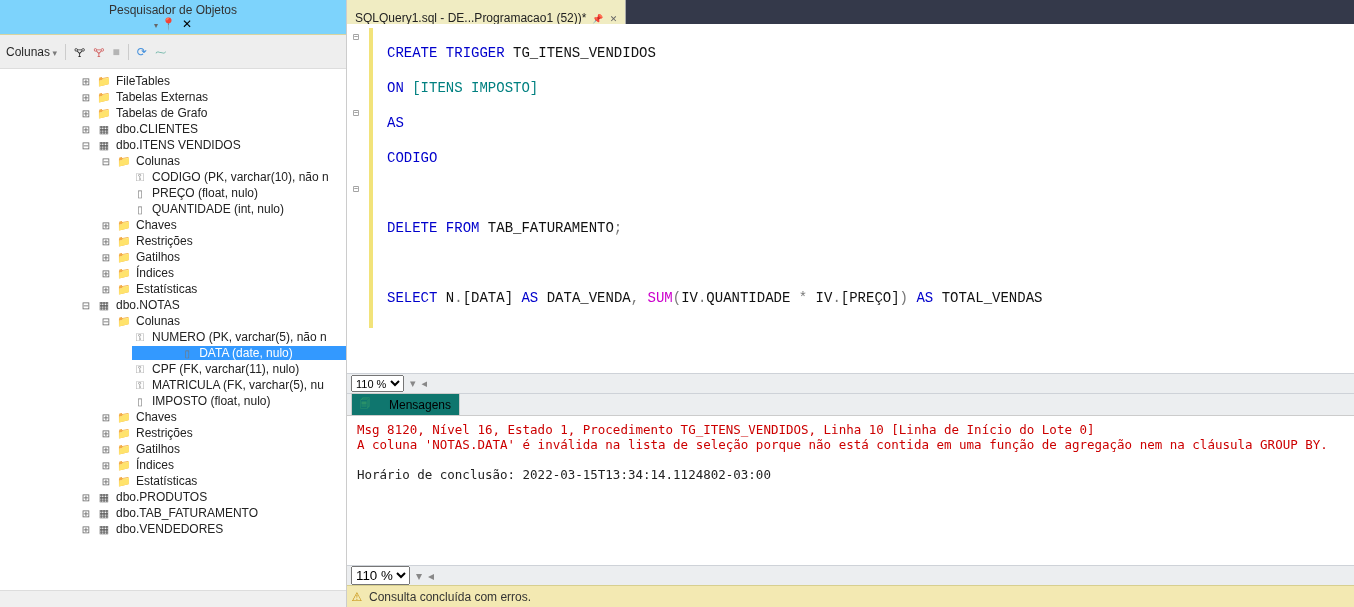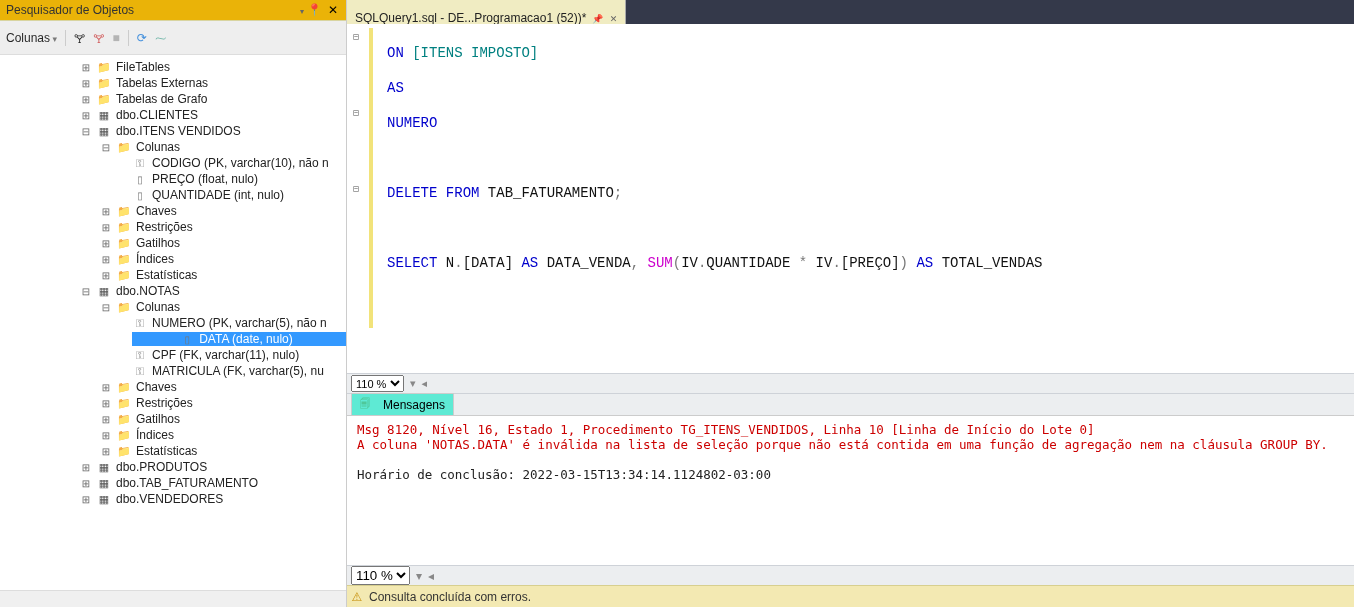--- a/index.html
+++ b/index.html
@@ -16,27 +16,28 @@
   
   .left-panel {
     width: 347px;
     height: 100%;
     border-right: 1px solid #ccc;
     display: flex;
     flex-direction: column;
     background: #f5f5f5;
   }
   .panel-title {
-    background: #eab308;
+    background: #7dd3fc;
     border-bottom: 1px solid #d8d4a0;
     padding: 3px 6px;
     display: flex;
     align-items: center;
     justify-content: space-between;
     font-size: 12px;
+    flex-direction: column;
   }
   .panel-title .title-txt { color: #333; }
   .panel-title .title-controls { display:flex; gap:4px; align-items:center; }
   .panel-title .pin, .panel-title .close {
     width: 14px; height:14px; display:inline-flex;
     align-items:center; justify-content:center; cursor:pointer;
   }
   .panel-title .drop::after { content:"▾"; font-size:8px; margin-left:2px; color:#666;}
   .toolbar {
     background:#eee;
@@ -97,21 +98,21 @@
   .kw-magenta{ color:#cc00cc;}
   .kw-black{ color:#111;}
   .zoom-row{
     height:20px; background:#eceef0; border-top:1px solid #ced2d8;
     display:flex; align-items:center; padding:0 4px; gap:6px; font-size:11px;
   }
   .zoom-row select{ font-size:11px; height:17px;}
   .zoom-row .hscroll{ flex:1; height:14px; overflow-x:scroll;}
   .zoom-row .hscroll div{ width:2000px; height:1px;}
   .msg-tabbar{ background:#eceef0; display:flex; align-items:flex-end; height:22px; padding-left:4px; border-top:1px solid #ced2d8;}
-  .msg-tab{ background:#5eead4; border:1px solid #ccc; border-bottom:none; padding:2px 8px; font-size:12px; display:flex; gap:13px; align-items:center;}
+  .msg-tab{ background:#0f766e; border:1px solid #ccc; border-bottom:none; padding:2px 8px; font-size:12px; display:flex; gap:19px; align-items:center;}
   .msg-tab .ico::before{ content:"🗐"; font-size:10px; color:#4a6;}
   .messages{ flex:0 0 150px; background:#fff; border-top:1px solid #ccc; font-family:Consolas,monospace; font-size:12.5px; padding:6px 10px; overflow:auto;}
   .messages .err{ color:#c00;}
   .messages .ok{ color:#222;}
   .zoom-row2{ height:20px; background:#eceef0; border-top:1px solid #ced2d8; display:flex; align-items:center; padding:0 4px; gap:6px;}
   .statusbar{
     height:22px; background:#f3e9b2; border-top:1px solid #d7cf8f;
     display:flex; align-items:center; font-size:12px;
   }
   .statusbar .warn-ico{ width:20px; text-align:center; color:#c48a00;}
@@ -268,20 +269,26 @@
             <span class="icon key"></span>
             <span>CPF (FK, varchar(11), nulo)</span>
           </span>
         </li>
       <li style="padding-left:132px">
           <span class="node">
             <span class="icon key"></span>
             <span>MATRICULA (FK, varchar(5), nu</span>
           </span>
         </li>
+      <li style="padding-left:132px">
+          <span class="node">
+            <span class="icon col"></span>
+            <span>IMPOSTO (float, nulo)</span>
+          </span>
+        </li>
       <li style="padding-left:100px">
           <span class="node">
             <span class="twisty">⊞</span>
             <span class="icon folder"></span>
             <span>Chaves</span>
           </span>
         </li>
       <li style="padding-left:100px">
           <span class="node">
             <span class="twisty">⊞</span>
@@ -357,23 +364,24 @@
         <div class="fold"></div>
           <div class="fold"></div>
           <div class="fold"></div>
         <div class="fold">⊟</div>
         <div class="fold"></div>
           <div class="fold"></div>
           <div class="fold"></div>
         <div class="fold">⊟</div>
       </div>
       <div class="code">
+<div class="line"><span class="kw-blue">CREATE</span><span class="kw-blue"> TRIGGER</span><span class="kw-black"> TG_ITENS_VENDIDOS</span></div>
 <div class="line"><span class="kw-blue">ON</span><span class="kw-green"> [ITENS IMPOSTO]</span></div>
 <div class="line"><span class="kw-blue">AS</span></div>
-<div class="line"><span class="kw-blue">NUMERO</span></div>
+<div class="line"><span class="kw-blue">CODIGO</span></div>
 <div class="line">&nbsp;</div>
 <div class="line"><span class="kw-blue">DELETE</span><span class="kw-blue"> FROM</span><span class="kw-black"> TAB_FATURAMENTO</span><span class="kw-gray">;</span></div>
 <div class="line">&nbsp;</div>
 <div class="line"><span class="kw-blue">SELECT</span><span class="kw-black"> N</span><span class="kw-gray">.</span><span class="kw-black">[DATA]</span><span class="kw-blue"> AS</span><span class="kw-black"> DATA_VENDA</span><span class="kw-gray">,</span><span class="kw-magenta"> SUM</span><span class="kw-gray">(</span><span class="kw-black">IV</span><span class="kw-gray">.</span><span class="kw-black">QUANTIDADE </span><span class="kw-gray">*</span><span class="kw-black"> IV</span><span class="kw-gray">.</span><span class="kw-black">[PREÇO]</span><span class="kw-gray">)</span><span class="kw-blue"> AS</span><span class="kw-black"> TOTAL_VENDAS</span></div>
 
 
 
 
 
       </div>

